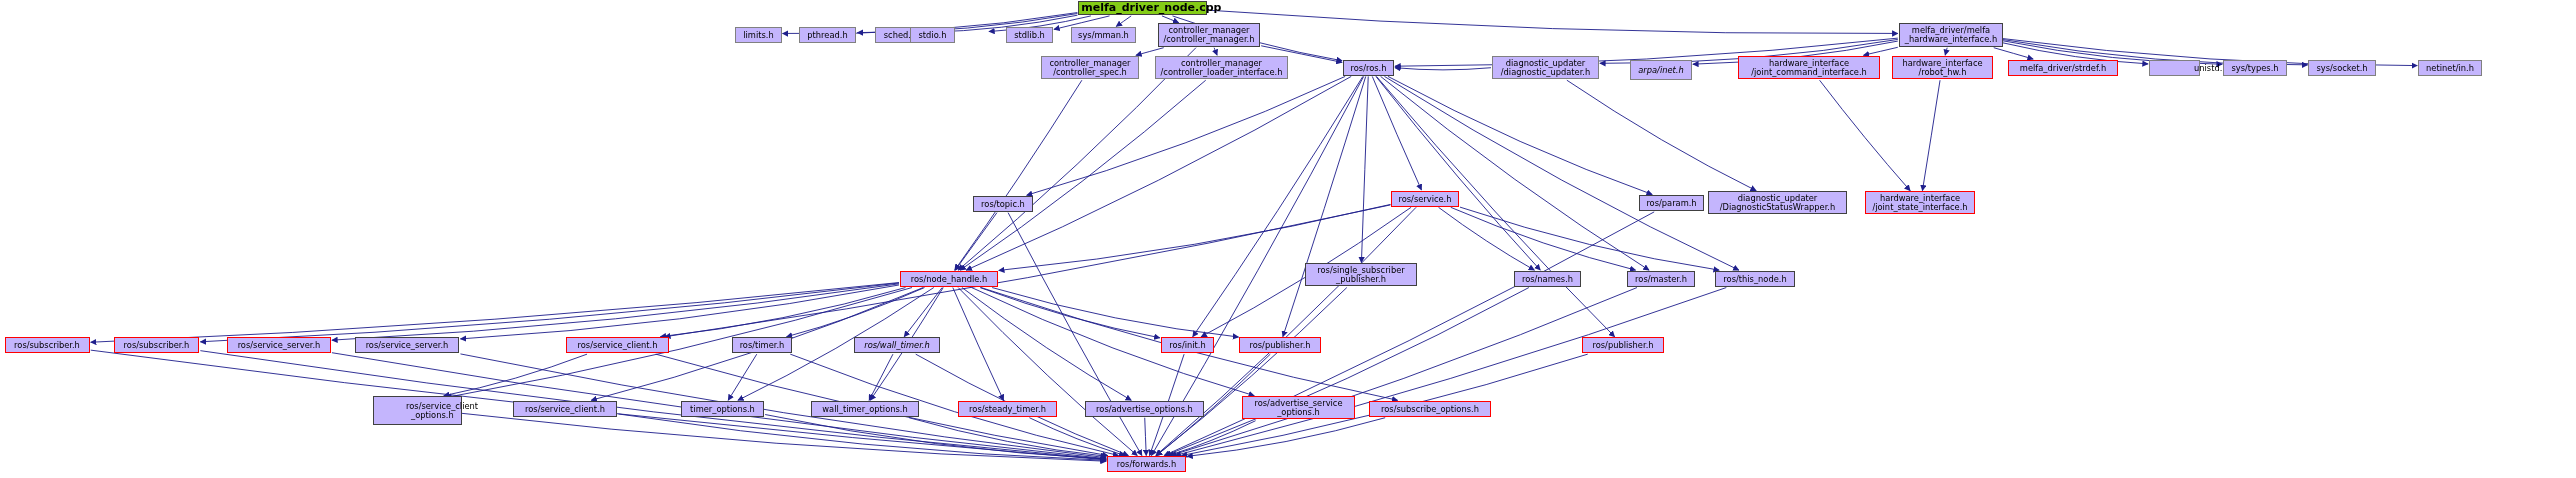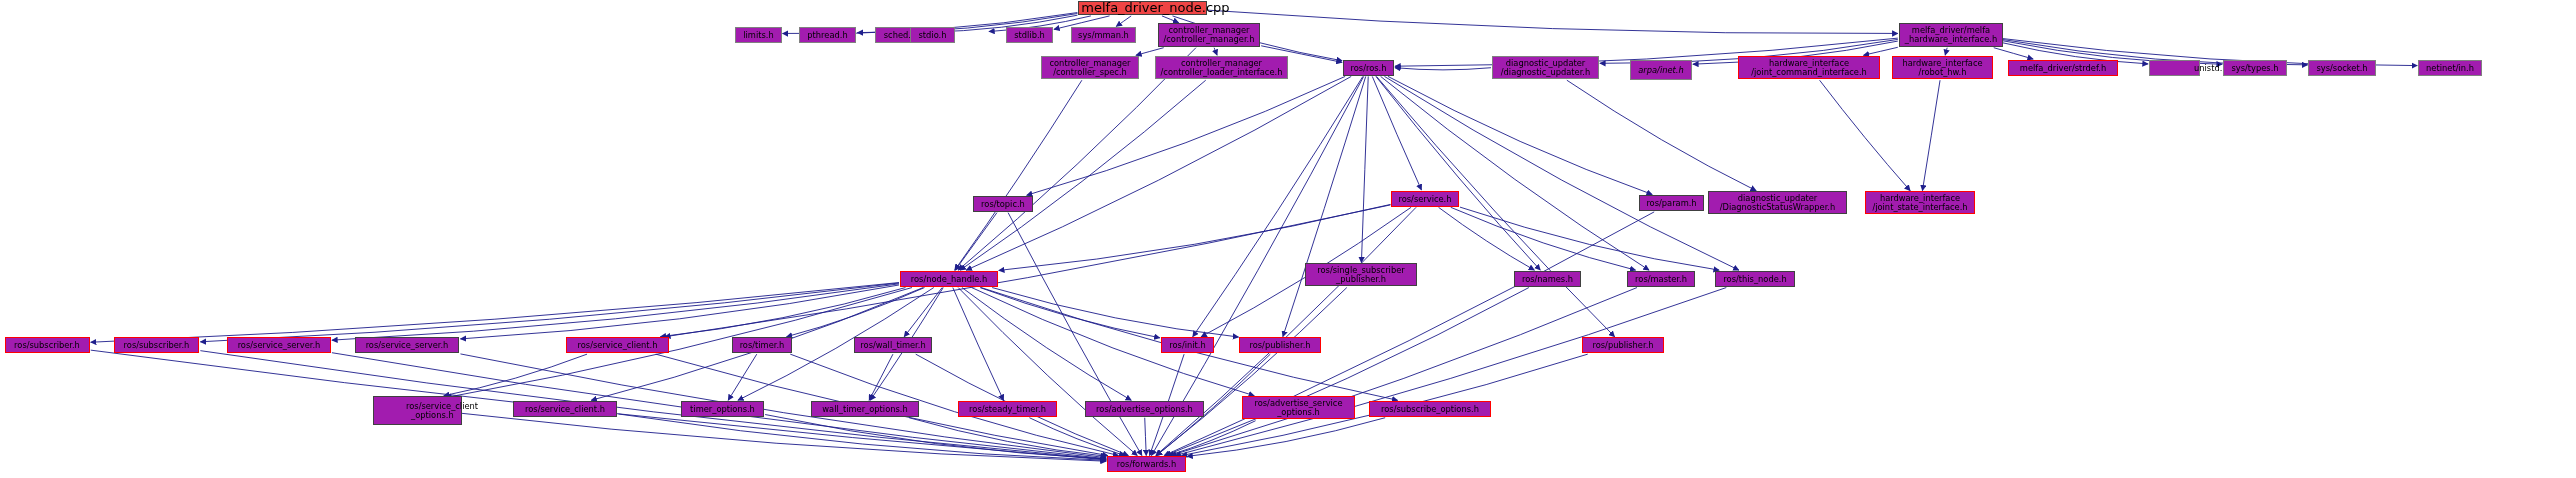--- a/index.html
+++ b/index.html
@@ -24,40 +24,41 @@
     height: 479px;
     pointer-events: none;
   }
   .node {
     position: absolute;
     box-sizing: border-box;
     display: flex;
     align-items: center;
     justify-content: center;
     text-align: center;
-    background: #a21caf;
+    background: #c4b5fd;
     border: 0.8px solid #808080;
     color: #000000;
     font-size: 8.3px;
     line-height: 9px;
     letter-spacing: 0px;
     white-space: pre-line;
     padding: 0 2.3px;
     z-index: 5;
   }
   .node.strong {
     border: 1.1px solid #404040;
   }
   .node.red {
     border: 1.1px solid #ff0000;
   }
   .node.root {
-    background: #ef4444;
+    background: #84cc16;
     border: 1.1px solid #404040;
-    font-size: 13px;
+    font-size: 11px;
+    font-weight: bold;
   }
   .node .label {
     display: block;
     width: 100%;
   }
 </style>
 </head>
 <body>
 
 <div id="graph-root">
@@ -205,21 +206,21 @@
 _publisher.h</span></div>
       <div class="node strong" style="left: 1514px; top: 271px; width: 67px; height: 16px; text-align: center;"><span class="label">ros/names.h</span></div>
       <div class="node strong" style="left: 1627px; top: 271px; width: 68px; height: 16px;"><span class="label">ros/master.h</span></div>
       <div class="node strong" style="left: 1715px; top: 271px; width: 80px; height: 16px;"><span class="label">ros/this_node.h</span></div>
       <div class="node red" style="left: 4.5px; top: 337px; width: 85px; height: 16px;"><span class="label">ros/subscriber.h</span></div>
       <div class="node red" style="left: 114px; top: 337px; width: 85px; height: 16px;"><span class="label">ros/subscriber.h</span></div>
       <div class="node red" style="left: 227px; top: 337px; width: 104px; height: 16px;"><span class="label">ros/service_server.h</span></div>
       <div class="node strong" style="left: 355px; top: 337px; width: 104px; height: 16px;"><span class="label">ros/service_server.h</span></div>
       <div class="node red" style="left: 566px; top: 337px; width: 103px; height: 16px;"><span class="label">ros/service_client.h</span></div>
       <div class="node strong" style="left: 732px; top: 337px; width: 60px; height: 16px;"><span class="label">ros/timer.h</span></div>
-      <div class="node strong" style="left: 854px; top: 337px; width: 78px; height: 16px;"><span class="label">ros/wall_timer.h</span></div>
+      <div class="node strong" style="left: 854px; top: 337px; width: 86px; height: 16px; font-style: italic;"><span class="label">ros/wall_timer.h</span></div>
       <div class="node red" style="left: 1161px; top: 337px; width: 53px; height: 16px;"><span class="label">ros/init.h</span></div>
       <div class="node red" style="left: 1239px; top: 337px; width: 82px; height: 16px;"><span class="label">ros/publisher.h</span></div>
       <div class="node red" style="left: 1582px; top: 337px; width: 82px; height: 16px;"><span class="label">ros/publisher.h</span></div>
       <div class="node strong" style="left: 373px; top: 396px; width: 89px; height: 29px; padding-left: 32px;"><span class="label">ros/service_client
 _options.h</span></div>
       <div class="node strong" style="left: 513px; top: 401px; width: 104px; height: 16px;"><span class="label">ros/service_client.h</span></div>
       <div class="node strong" style="left: 681px; top: 401px; width: 83px; height: 16px;"><span class="label">timer_options.h</span></div>
       <div class="node strong" style="left: 811px; top: 401px; width: 108px; height: 16px;"><span class="label">wall_timer_options.h</span></div>
       <div class="node red" style="left: 958px; top: 401px; width: 99px; height: 16px;"><span class="label">ros/steady_timer.h</span></div>
       <div class="node strong" style="left: 1085px; top: 401px; width: 119px; height: 16px;"><span class="label">ros/advertise_options.h</span></div>

